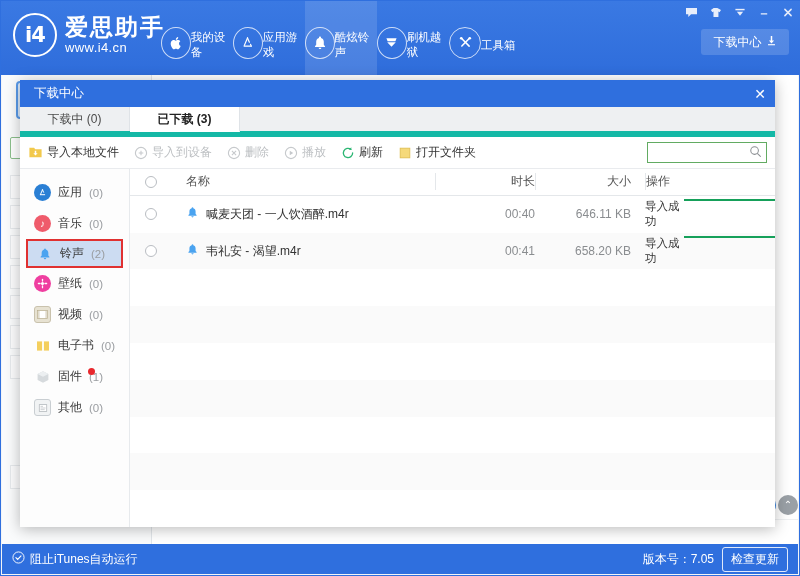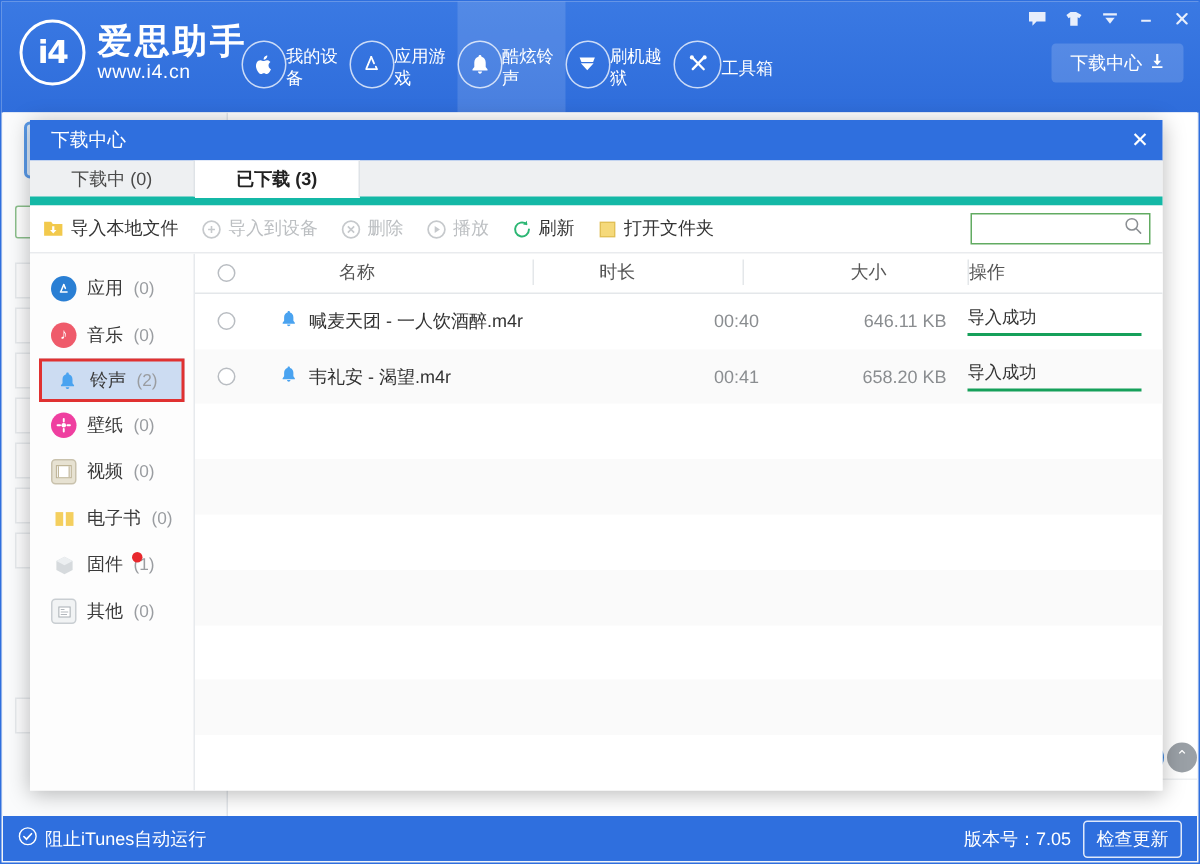--- a/index.html
+++ b/index.html
@@ -213,41 +213,41 @@
   .side-ico.sq { border-radius: 3px; }
   .red-dot {
     position: absolute; width: 7px; height: 7px; border-radius: 50%;
     background: #e8282d; top: 7px;
   }
 
   .dlg-list { flex: 1; display: flex; flex-direction: column; min-width: 0; background: #fff; }
   .list-head {
     height: 27px; display: flex; align-items: center;
     border-bottom: 1px solid #e4e7ea;
-    font-size: 12px; color: #555; background: #fff; gap: 40px;
+    font-size: 12px; color: #555; background: #fff;
   }
   .sep { border-left: 1px solid #e4e7ea; }
   .c-check { width: 42px; display: flex; align-items: center; justify-content: center; }
   .ring {
     width: 12px; height: 12px; border-radius: 50%;
     border: 1px solid #b9bdc2; background: #fff; cursor: pointer;
   }
   .c-name2 { flex: 1; padding-left: 14px; min-width: 0; }
-  .c-dur2  { width: 100px; text-align: center; }
+  .c-dur2  { width: 100px; text-align: right; }
   .c-size2 { width: 110px; text-align: right; padding-right: 14px; }
   .c-op2   { width: 130px; }
 
   .list-row {
     height: 37px; display: flex; align-items: center;
     font-size: 12px; color: #333;
   }
   .list-row.alt { background: #fafafa; }
   .row-name { display: flex; align-items: center; gap: 7px; min-width: 0; }
   .row-name .txt { overflow: hidden; text-overflow: ellipsis; white-space: nowrap; }
-  .op-cell { display: flex; flex-direction: column; gap: 3px; }
+  .op-cell { display: flex; flex-direction: row; gap: 3px; }
   .op-text { font-size: 11.5px; color: #333; }
   .op-bar { height: 2px; width: 116px; background: #16a05a; }
   .muted { color: #8a8d90; }
   .filler-row { height: 37px; }
   .filler-row.alt { background: #fafafa; }
 </style>
 </head>
 <body>
 
 <div id="app">

